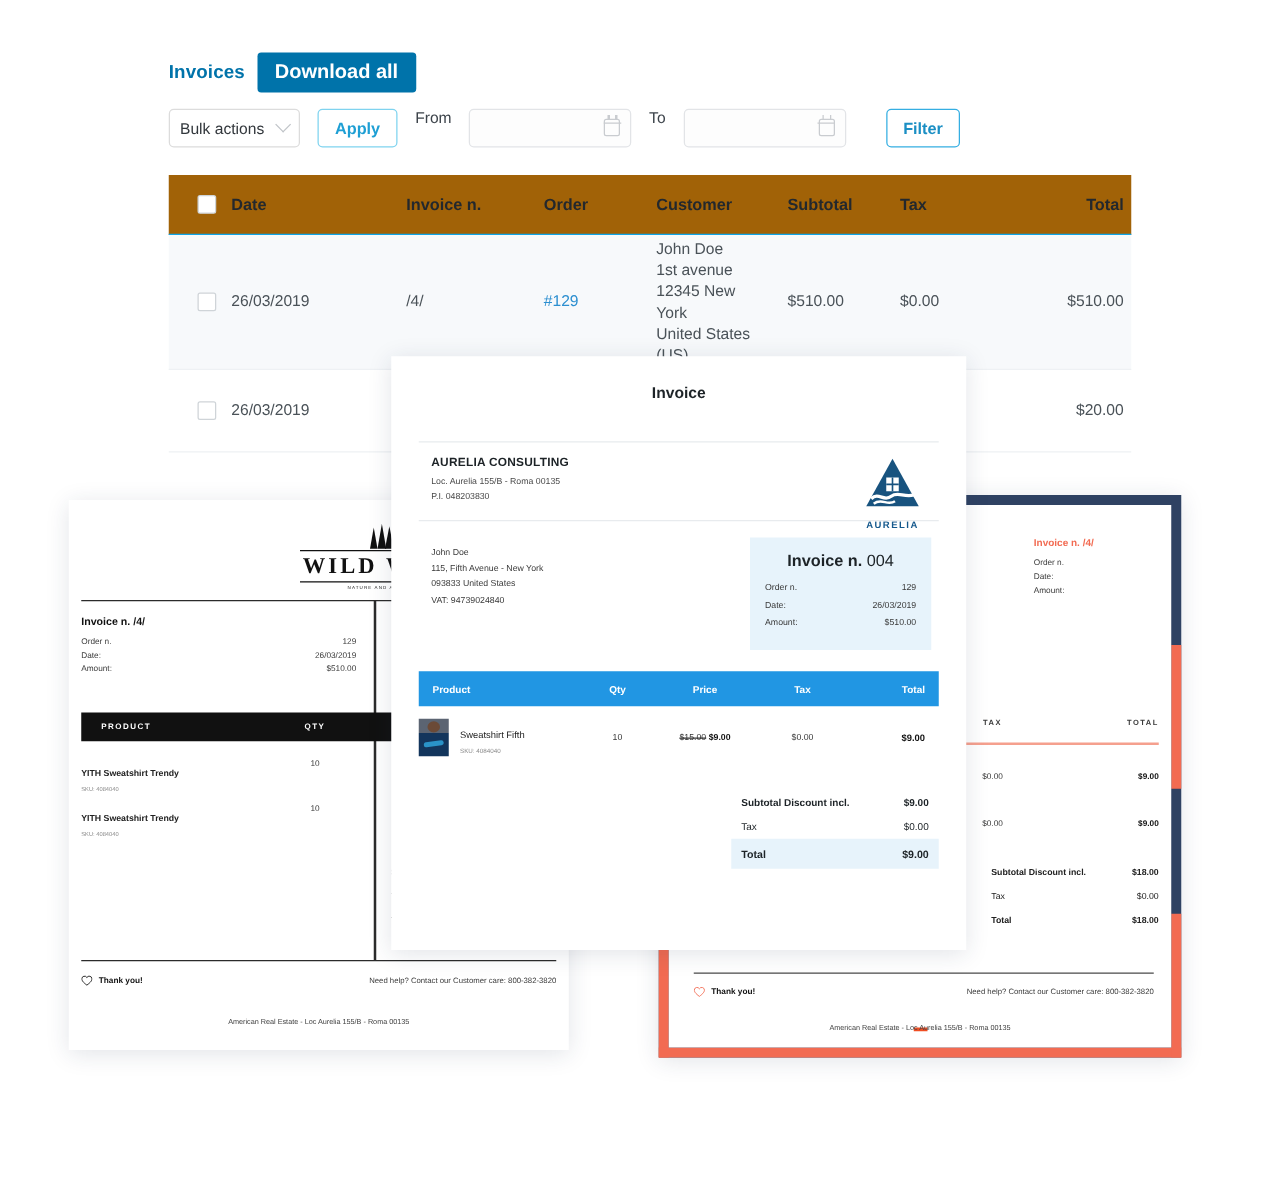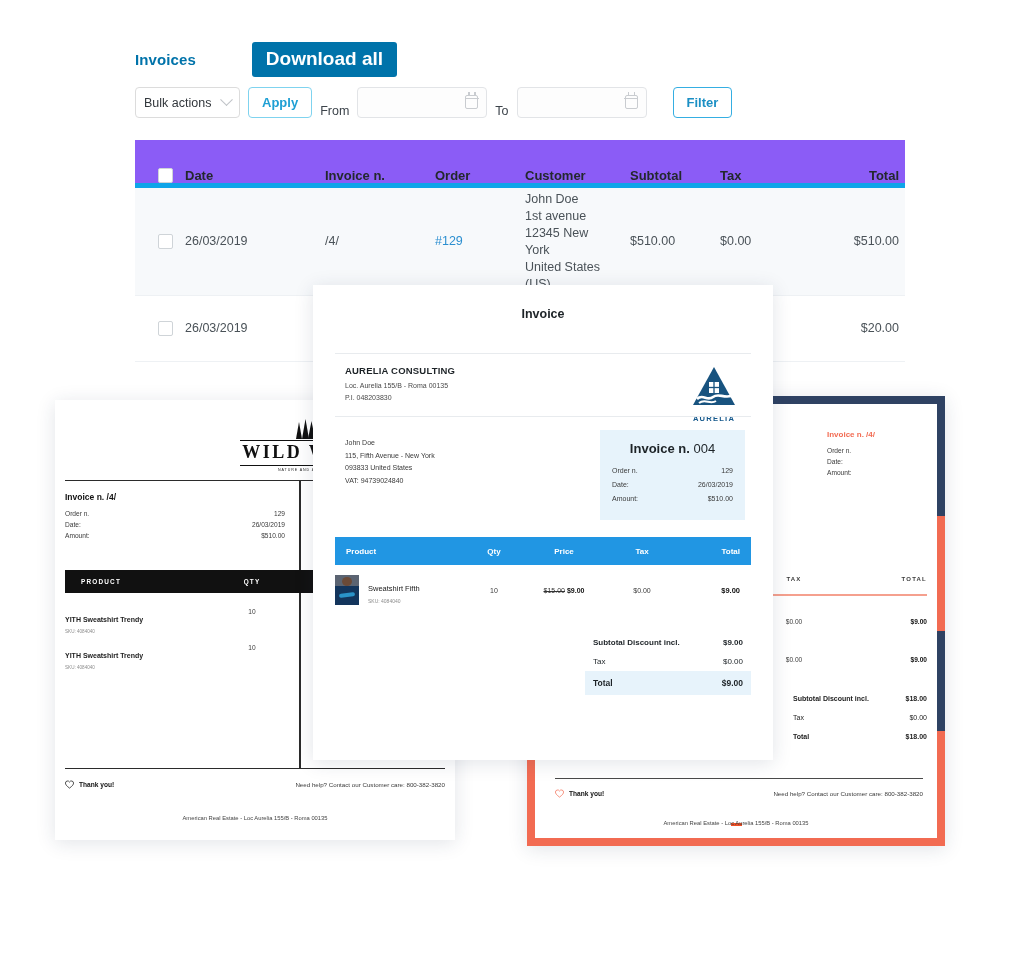--- a/index.html
+++ b/index.html
@@ -10,25 +10,25 @@
     overflow: hidden;
   }
   #stage { position: relative; width: 1024px; height: 857px; }
 
   
   #admin { position: absolute; left: 0; top: 0; width: 1024px; height: 500px; }
 
   .topbar { position: absolute; left: 135px; top: 42px; display: flex; align-items: center; gap: 10px; }
   .page-title { color: #0073aa; font-size: 15px; font-weight: bold; letter-spacing: .1px; }
   .btn-primary {
-    background: #0073aa; color: #fff; font-size: 19px; font-weight: bold;
-    padding: 7px 14px; border-radius: 3px; border: none; line-height: 1.1; margin-left: 46px;
+    background: #0073aa; color: #fff; font-size: 16px; font-weight: bold;
+    padding: 7px 14px; border-radius: 3px; border: none; line-height: 1.1;
   }
 
-  .filterbar { position: absolute; left: 135px; top: 87px; display: flex; align-items: flex-end; gap: 8px; }
+  .filterbar { position: absolute; left: 135px; top: 87px; display: flex; align-items: flex-start; gap: 14px; }
   .select-wrap {
     width: 105px; height: 31px; border: 1px solid #dcdcdc; border-radius: 4px;
     background: #fff; display: flex; align-items: center; padding: 0 8px;
     font-size: 12.5px; color: #32373c; position: relative;
   }
   .select-wrap .sel-label { flex: 1; }
   .chev { width: 9px; height: 9px; border-right: 1.4px solid #b4b9be; border-bottom: 1.4px solid #b4b9be;
           transform: rotate(45deg) translate(-2px,-2px); opacity: .85; }
   .btn-ghost {
     border: 1px solid #7fd3ef; color: #1e9fd4; background: #fff; border-radius: 4px;
@@ -41,22 +41,22 @@
     position: relative;
   }
   .cal-ico { position: absolute; right: 8px; top: 7px; width: 13px; height: 14px;
              border: 1.3px solid #c9ccd0; border-radius: 2px; }
   .cal-ico:before { content:""; position:absolute; left:-1.3px; right:-1.3px; top: 2px; height: 1.3px; background:#c9ccd0;}
   .cal-ico:after { content:""; position:absolute; left:2px; top:-4px; width:1.3px; height:4px; background:#c9ccd0;
                    box-shadow: 6px 0 0 #c9ccd0; }
 
   
   .tbl { position: absolute; left: 135px; top: 140px; width: 770px; background: #fff; }
-  .tbl-head { display: flex; align-items: flex-end; height: 48px; border-bottom: 5px solid #0ea5e9;
-              background: #8b5cf6; }
+  .tbl-head { display: flex; align-items: center; height: 48px; border-bottom: 1px solid #0ea5e9;
+              background: #a16207; }
   .tbl-row { display: flex; background: #f7f9fb; border-bottom: 1px solid #eef1f4; }
   .tbl-row.r1 { height: 108px; align-items: center; }
   .tbl-row.r2 { height: 66px; align-items: center; background: #ffffff; }
   .c-chk { width: 50px; display: flex; justify-content: center; padding-left: 10px; }
   .chkbox { width: 15px; height: 15px; border: 1px solid #cfd4d8; border-radius: 2px; background:#fff; }
   .c-date { width: 140px; }
   .c-inv  { width: 110px; }
   .c-ord  { width: 90px; }
   .c-cus  { width: 105px; }
   .c-sub  { width: 90px; }

